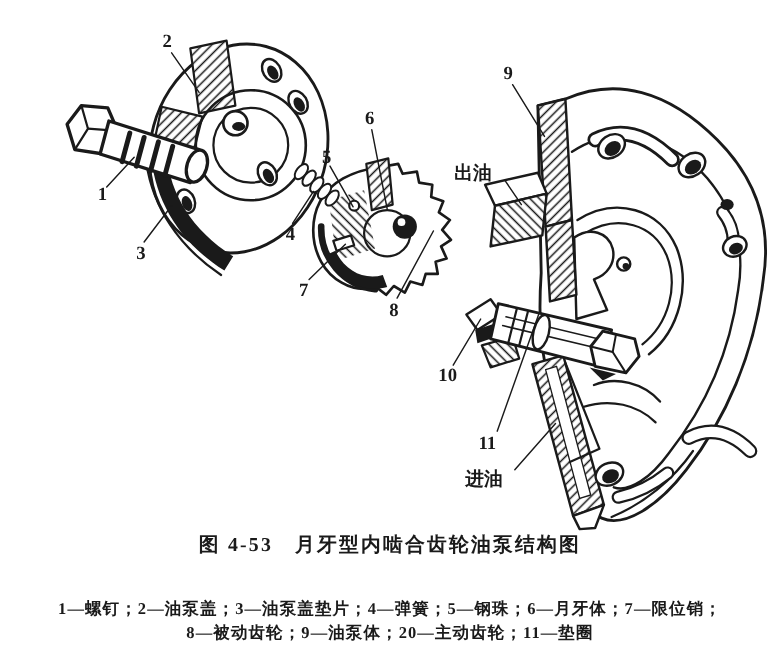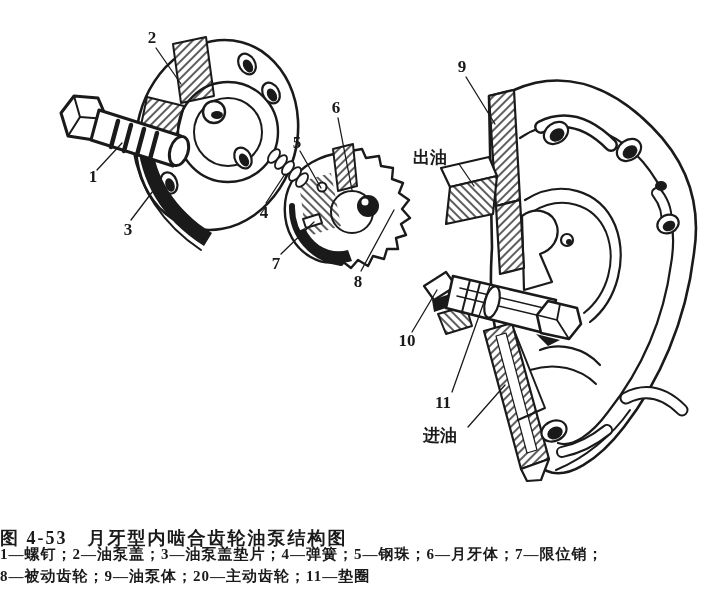--- a/index.html
+++ b/index.html
@@ -3,25 +3,25 @@
 <meta charset="utf-8">
 <style>
   html,body{margin:0;padding:0;}
   body{
     width:709px;height:592px;background:#ffffff;
     font-family:"Liberation Serif", serif;color:#1a1a1a;
   }
   .page{position:relative;width:709px;height:592px;background:#fff;overflow:hidden;}
   .drawing{position:absolute;top:0;left:0;}
   .caption{
-    position:absolute;top:526px;left:0;width:709px;text-align:left;
+    position:absolute;top:483px;left:0;width:709px;text-align:center;
     font-size:18px;font-weight:bold;letter-spacing:2px;white-space:nowrap;
   }
   .legend{
-    position:absolute;top:543px;left:0;width:709px;
+    position:absolute;top:543px;left:0;width:709px;text-align:center;
     font-size:15px;line-height:22px;letter-spacing:1px;font-weight:bold;white-space:nowrap;
   }
 </style>
 </head>
 <body>
 
 <div class="page">
 
 <svg class="drawing" width="709" height="492" viewBox="0 0 709 492" xmlns="http://www.w3.org/2000/svg">
   <defs>

